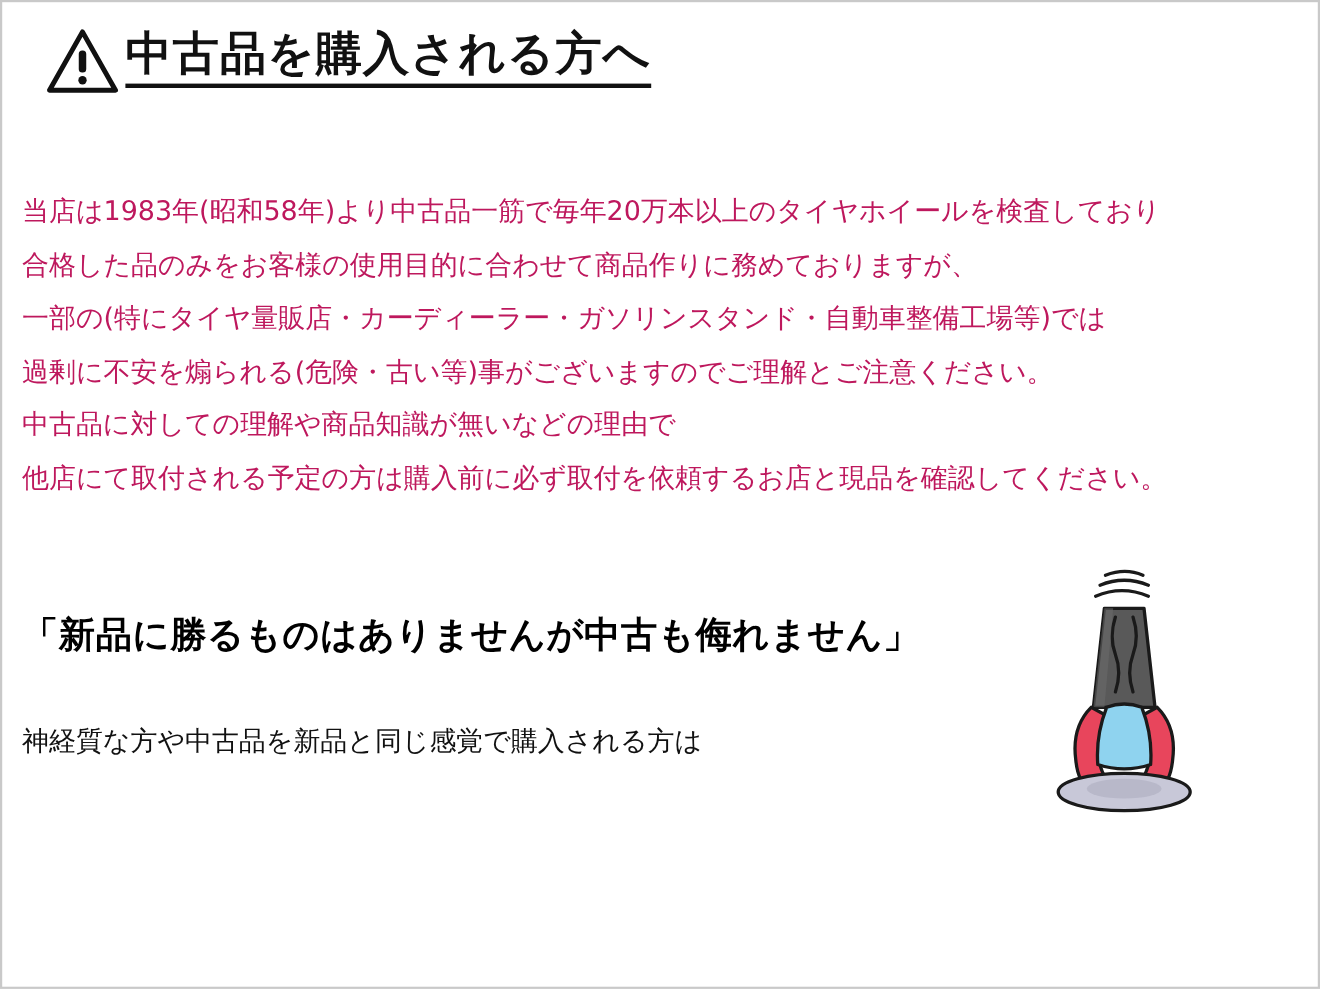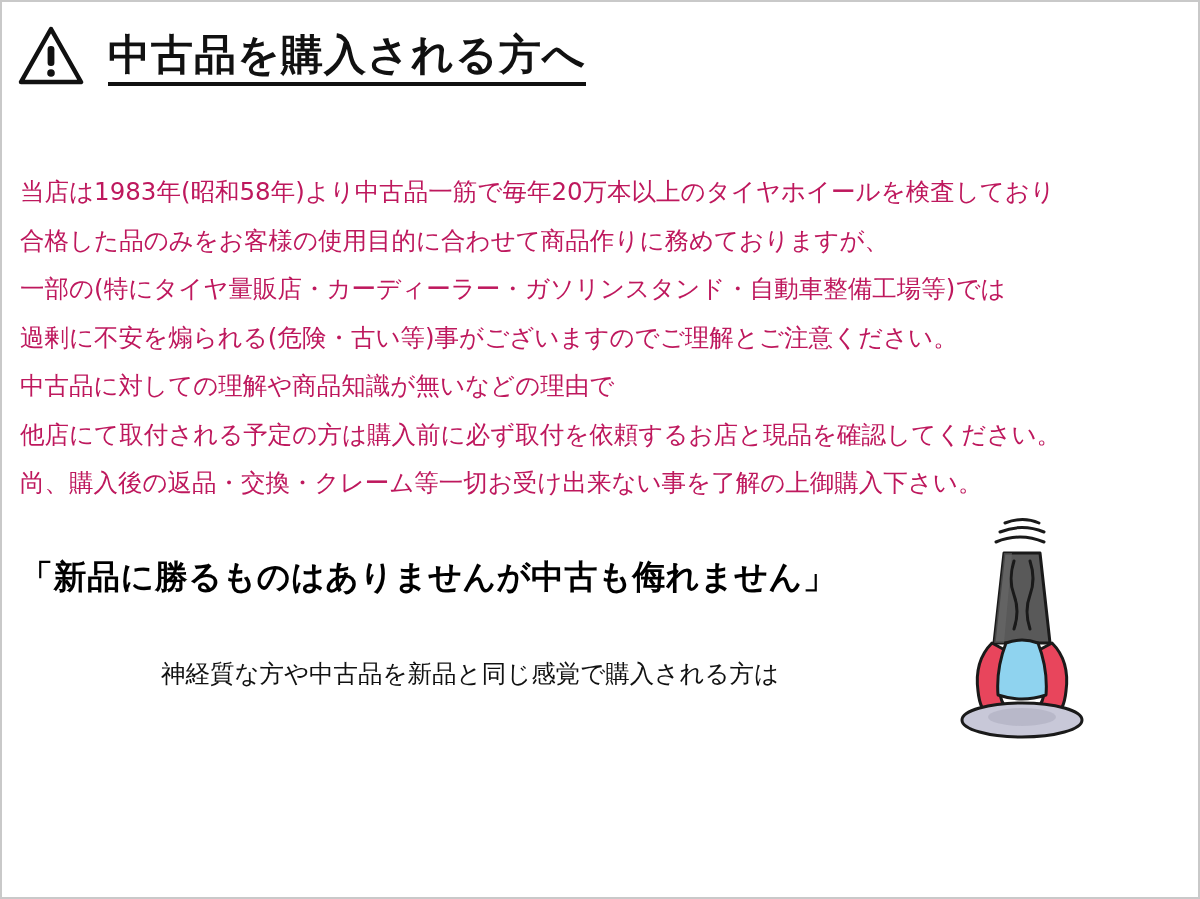--- a/index.html
+++ b/index.html
@@ -16,25 +16,25 @@
     height: 899px;
     background: #ffffff;
     border: 2px solid #c9c9c9;
     box-sizing: border-box;
     overflow: hidden;
   }
 
   
   .header {
     position: absolute;
-    left: 16px;
+    left: 40px;
     top: 24px;
     display: flex;
-    align-items: flex-end;
-    gap: 24px;
+    align-items: flex-start;
+    gap: 6px;
   }
   .warn-icon {
     width: 66px;
     height: 60px;
     display: block;
   }
   .header-title {
     font-size: 42px;
     font-weight: bold;
     color: #111111;
@@ -71,21 +71,20 @@
     white-space: nowrap;
     letter-spacing: 0.5px;
   }
 
   
   .closing-block {
     position: absolute;
     left: 18px;
     top: 660px;
     width: 900px;
-    text-align: center;
   }
   .closing-line {
     font-size: 24.5px;
     color: #111111;
     line-height: 1.0;
     margin-bottom: 26px;
     white-space: nowrap;
   }
 
   
@@ -113,21 +112,20 @@
     <div class="header-title">中古品を購入される方へ</div>
   </div>
 
   <div class="body-block">
     <div class="body-line">当店は1983年(昭和58年)より中古品一筋で毎年20万本以上のタイヤホイールを検査しており</div>
     <div class="body-line">合格した品のみをお客様の使用目的に合わせて商品作りに務めておりますが、</div>
     <div class="body-line">一部の(特にタイヤ量販店・カーディーラー・ガソリンスタンド・自動車整備工場等)では</div>
     <div class="body-line">過剰に不安を煽られる(危険・古い等)事がございますのでご理解とご注意ください。</div>
     <div class="body-line">中古品に対しての理解や商品知識が無いなどの理由で</div>
     <div class="body-line">他店にて取付される予定の方は購入前に必ず取付を依頼するお店と現品を確認してください。</div>
-    <div class="body-line">尚、購入後の返品・交換・クレーム等一切お受け出来ない事を了解の上御購入下さい。</div>
   </div>
 
   <div class="slogan">「新品に勝るものはありませんが中古も侮れません」</div>
 
   <div class="closing-block">
     <div class="closing-line">神経質な方や中古品を新品と同じ感覚で購入される方は</div>
   </div>
 
   <div class="mascot">
     <svg viewBox="0 0 180 225" xmlns="http://www.w3.org/2000/svg">

